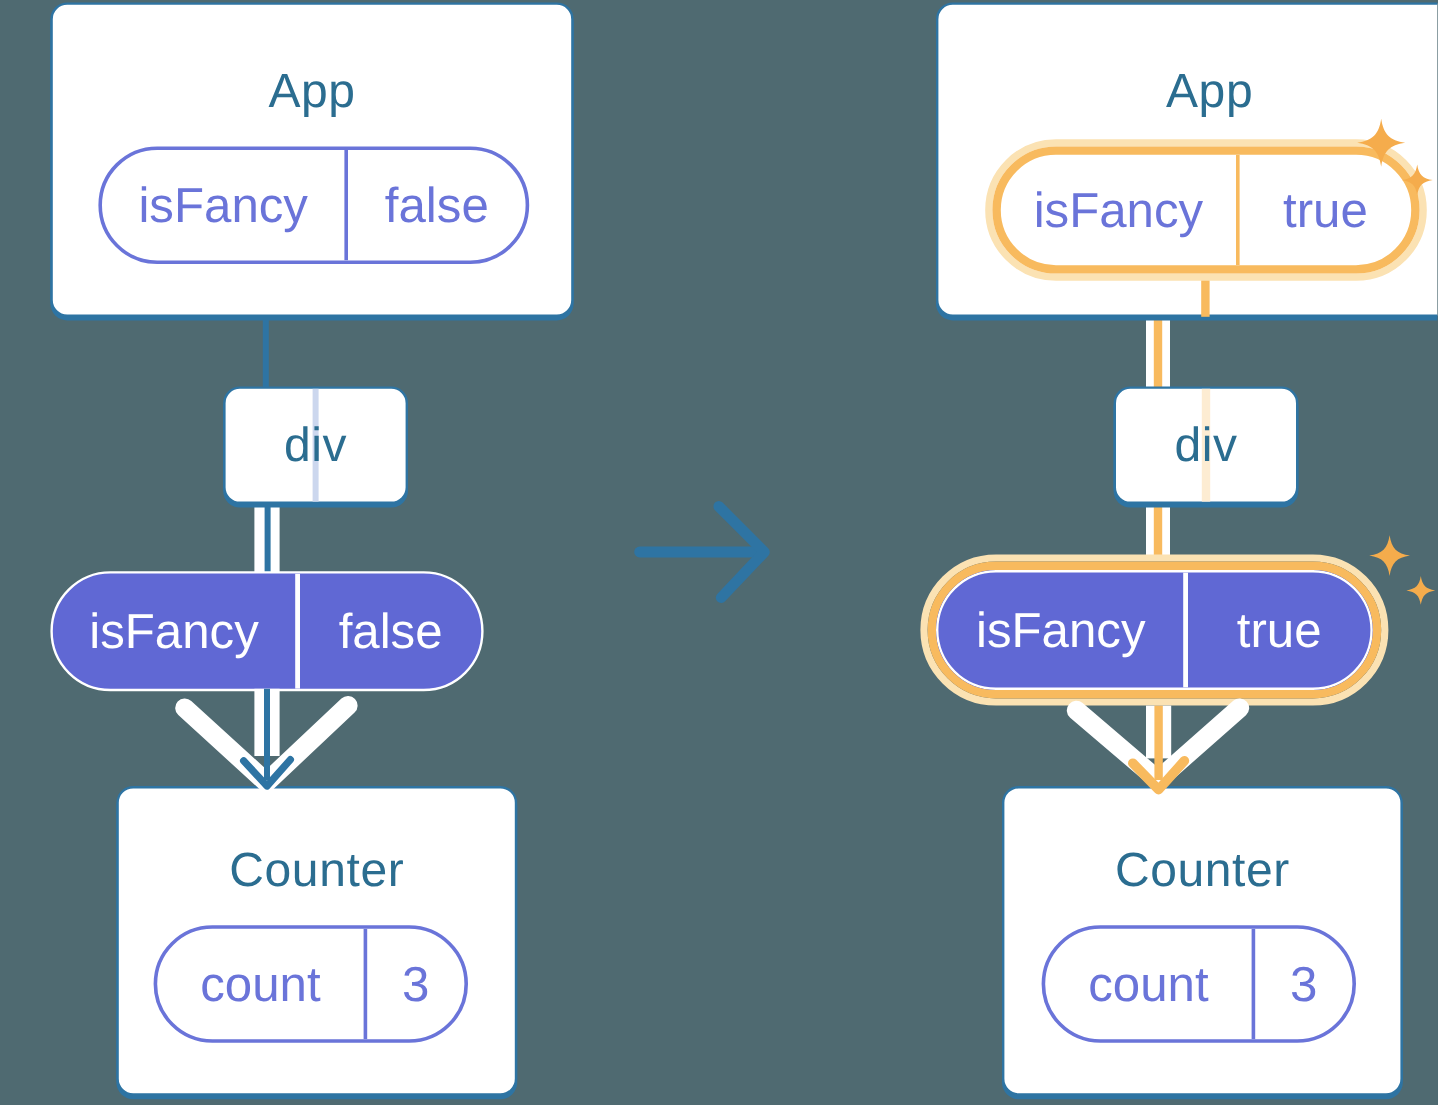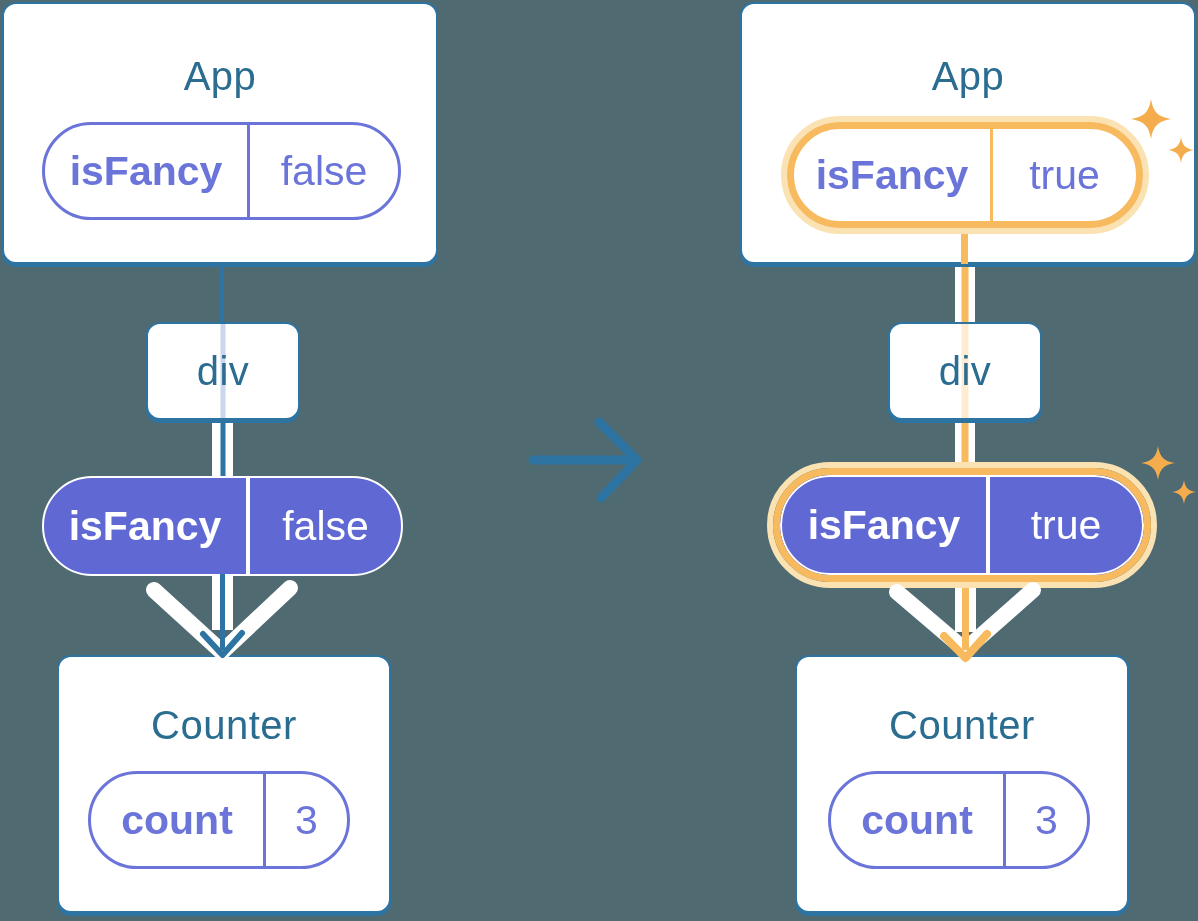--- a/index.html
+++ b/index.html
@@ -14,31 +14,31 @@
     --orange-faint:#fdecd2;
     --sparkle:#f5ac4c;
     --white:#ffffff;
   }
   html,body{margin:0;padding:0;}
   body{font-family:"Liberation Sans", sans-serif; background:var(--background);}
   .stage{position:relative;width:1198px;height:921px;background:var(--background);overflow:hidden;}
 
   
   .card{position:absolute;background:var(--white);border:2px solid var(--line-blue);
-        border-radius:14px;box-shadow:0 3px 0 0 var(--line-blue);}
+        border-radius:14px;box-shadow:0 3px 0 0 var(--line-blue);margin-left:40px;}
   .card-title{position:absolute;left:0;right:0;text-align:center;color:var(--title-teal);
         font-size:40px;font-weight:500;letter-spacing:0.5px;}
   .v-center{top:0;bottom:0;display:flex;align-items:center;justify-content:center;}
 
   
   .pill{position:absolute;display:flex;align-items:stretch;border-radius:999px;overflow:hidden;}
   .pill-outline{border:3px solid var(--purple-outline);background:var(--white);}
   .pill-filled{border:2px solid var(--white);background:var(--purple);}
   .cell{display:flex;align-items:center;justify-content:center;font-size:41px;}
-  .cell.key{width:202px;font-weight:bold;}
+  .cell.key{width:202px;}
   .pill-outline .cell{color:var(--purple-outline);}
   .pill-filled .cell{color:var(--white);}
   .divider{width:3px;background:var(--purple-outline);}
   .divider.white{width:4px;background:var(--white);}
   .divider.orange{width:3px;background:var(--orange);}
   .bold{font-weight:400;}
 
   
   .hl-outer{position:absolute;border:6px solid var(--orange-halo);border-radius:999px;box-sizing:border-box;}
   .hl-inner{border:7px solid var(--orange);border-radius:999px;box-sizing:border-box;height:100%;

